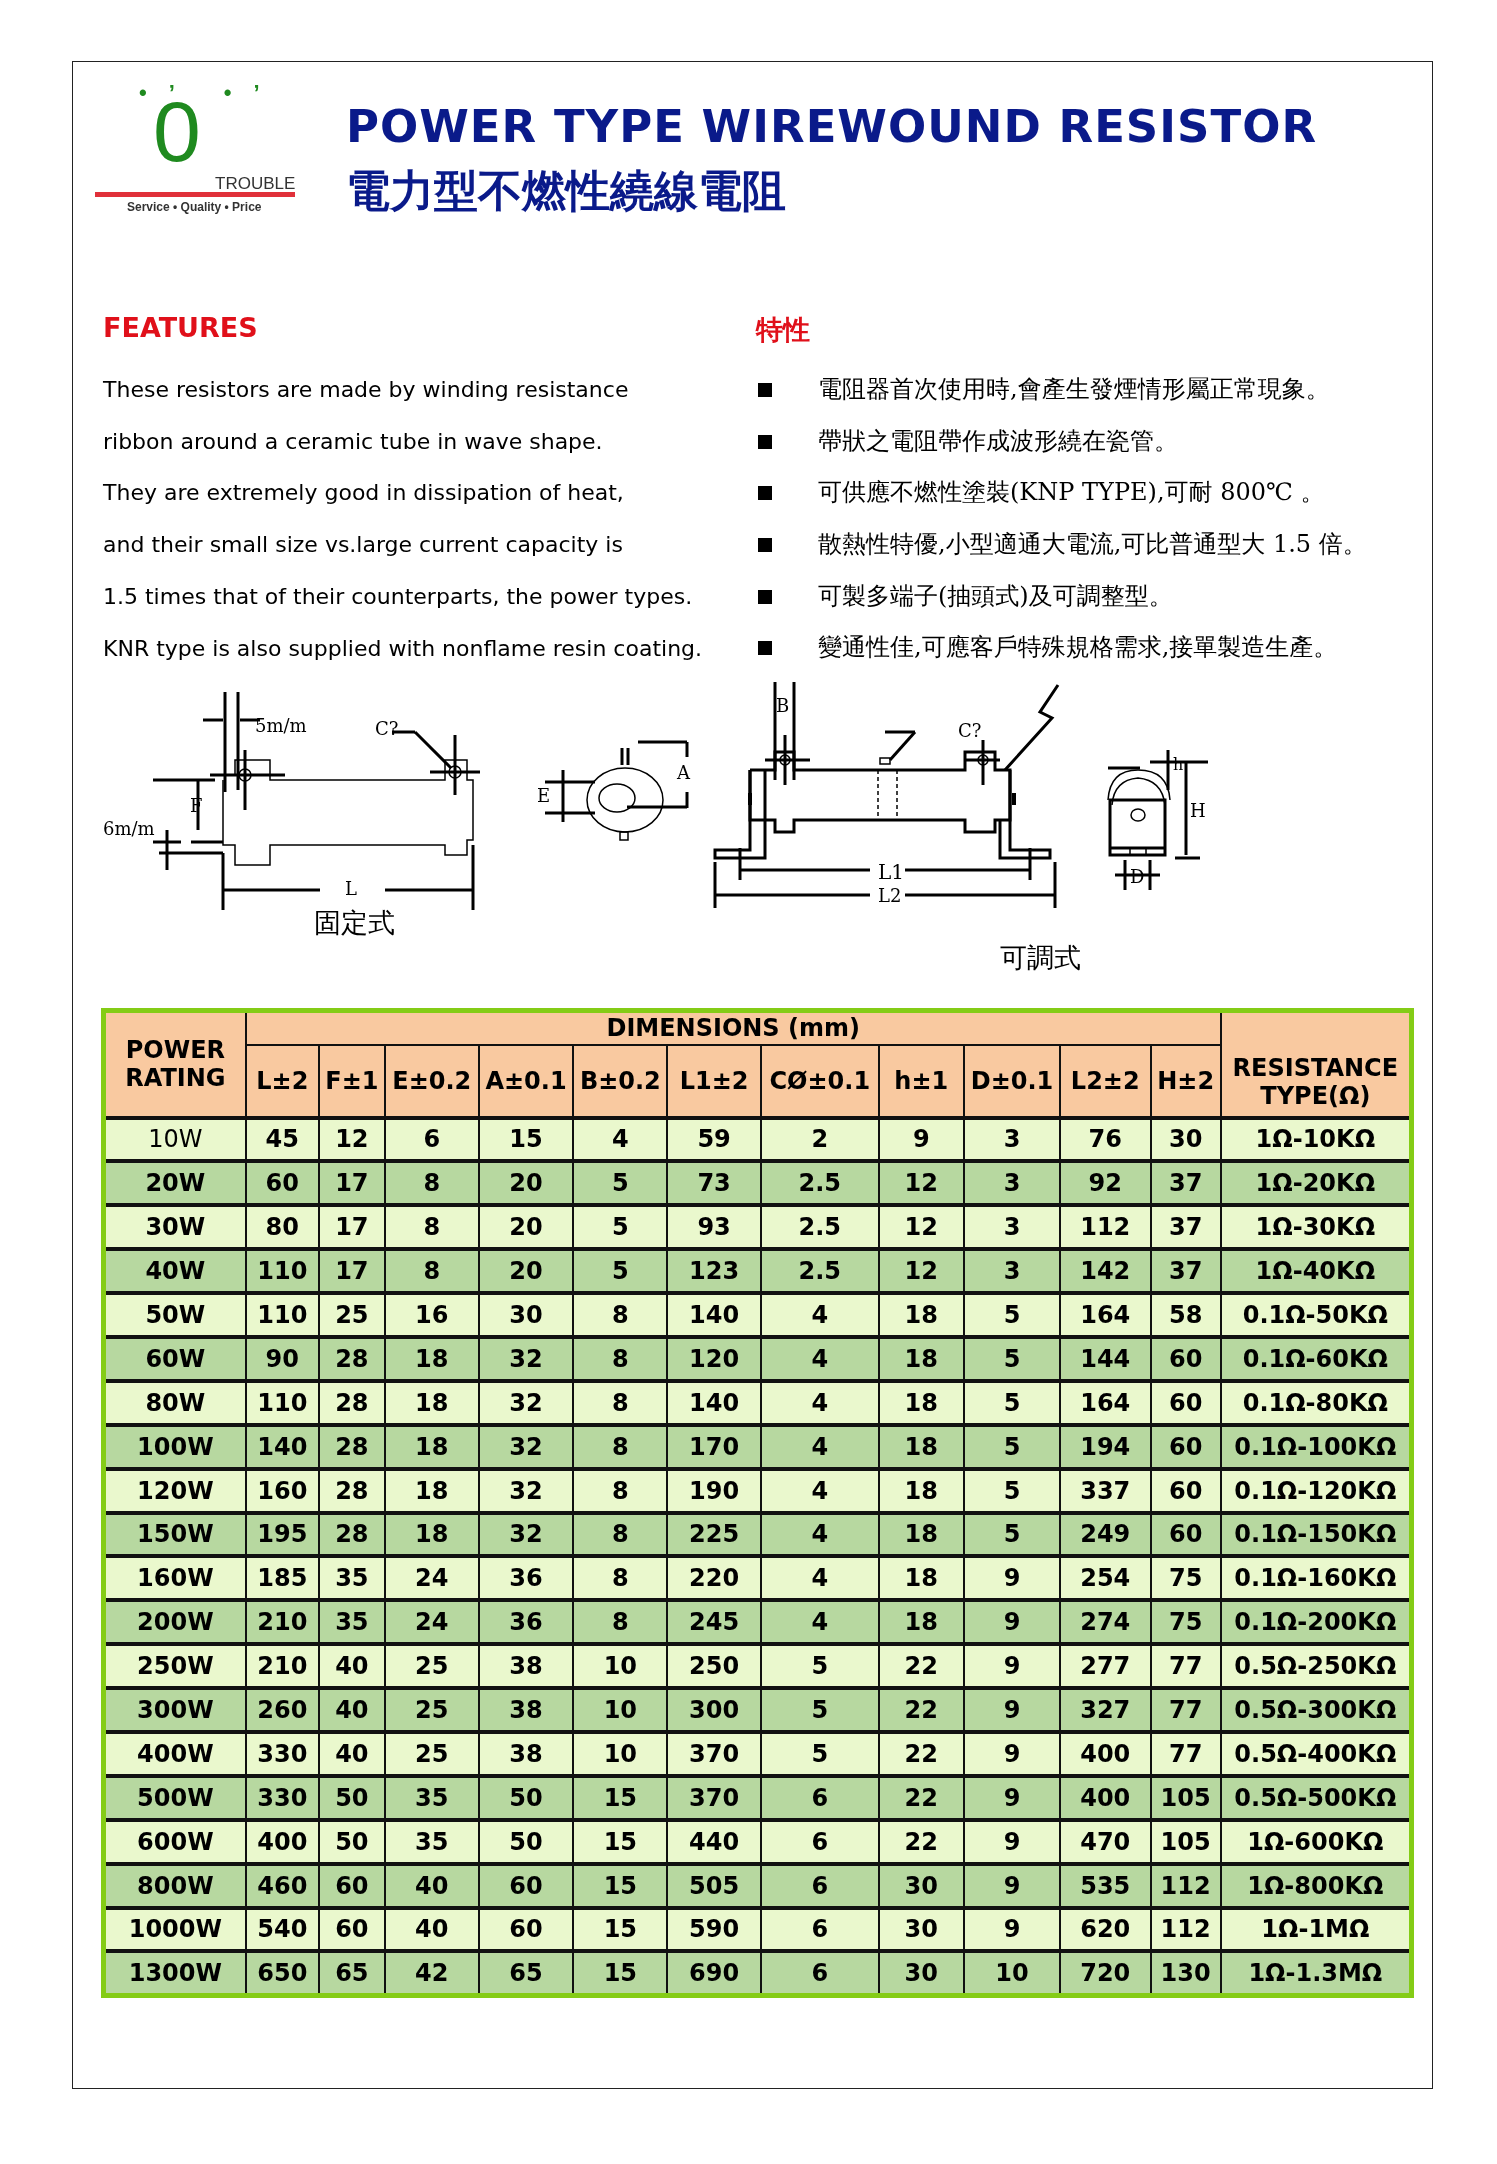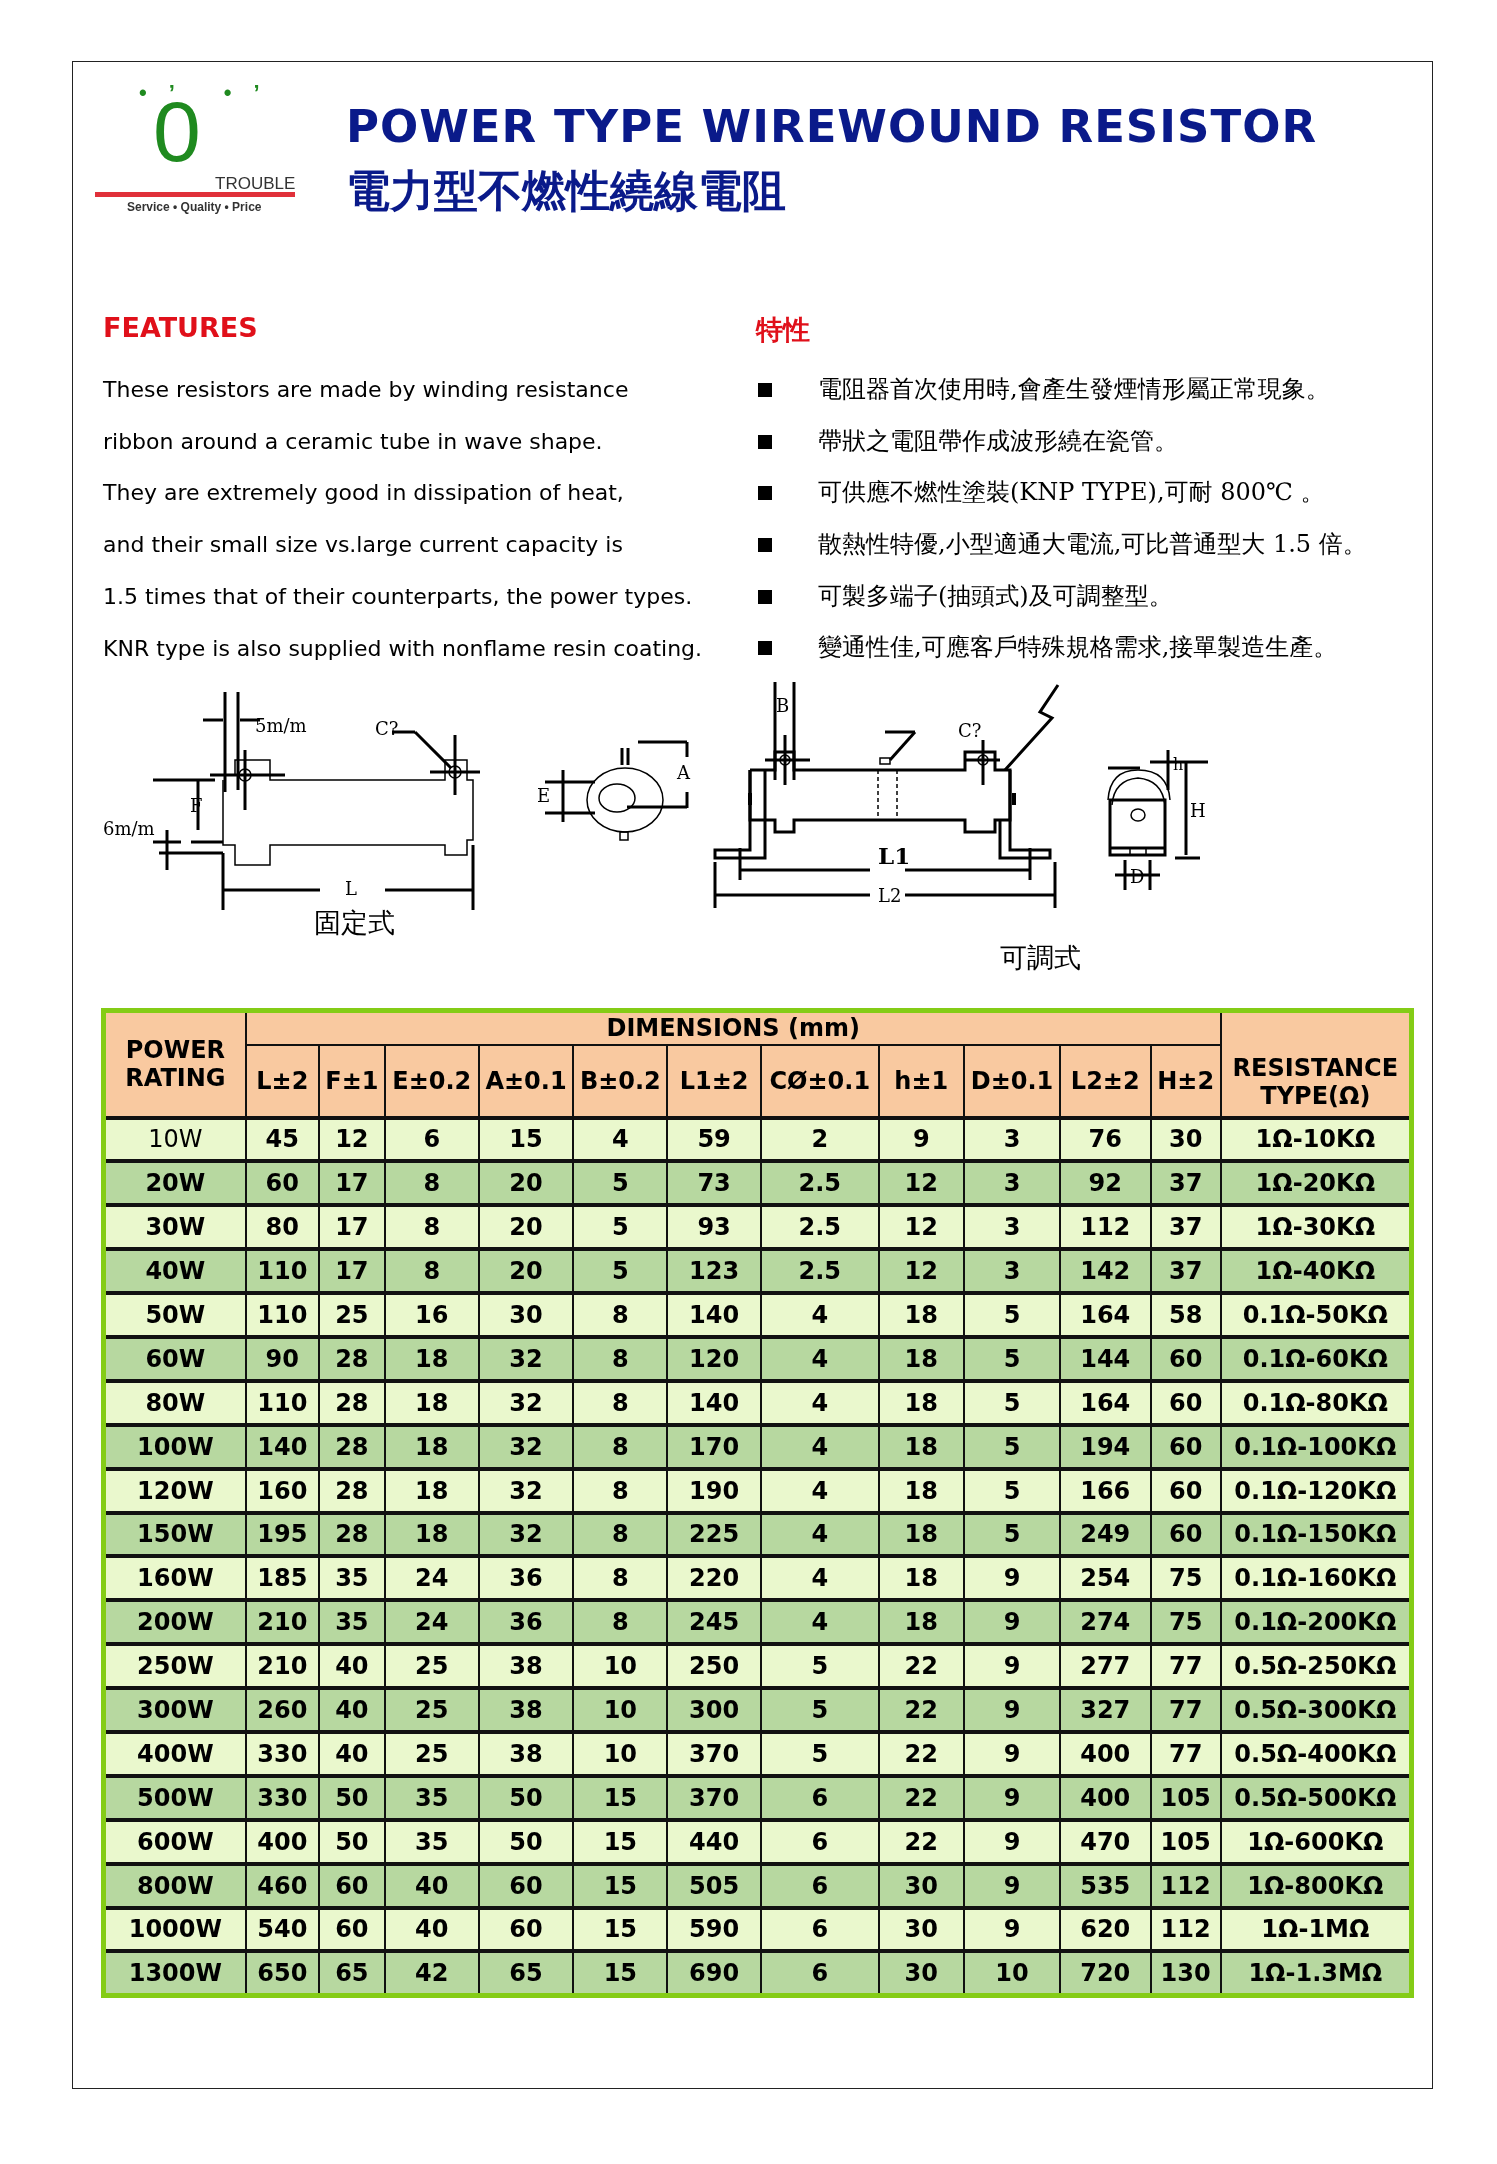--- a/index.html
+++ b/index.html
@@ -202,21 +202,21 @@
       <path d="M402,135 Q404,110 428,108 Q452,110 455,135"></path>
       <ellipse cx="428" cy="145" rx="7" ry="6"></ellipse>
       <line x1="420" y1="178" x2="420" y2="185"></line>
       <line x1="436" y1="178" x2="436" y2="185"></line>
     </g>
     <rect x="38" y="123" width="4" height="12" fill="#000"></rect>
     <rect x="302" y="123" width="4" height="12" fill="#000"></rect>
   </svg>
   <span style="position:absolute; left:66px; top:25px; font-family:'DejaVu Serif',serif; font-size:18px;">B</span>
   <span style="position:absolute; left:248px; top:50px; font-family:'DejaVu Serif',serif; font-size:18px;">C?</span>
-  <span style="position:absolute; left:168px; top:172px; font-family:'DejaVu Serif',serif; font-size:23px;font-weight:bold;">L1</span>
+  <span style="position:absolute; left:168px; top:190px; font-family:'DejaVu Serif',serif; font-size:20px;">L1</span>
   <span style="position:absolute; left:168px; top:215px; font-family:'DejaVu Serif',serif; font-size:18px;">L2</span>
   <span style="position:absolute; left:463px; top:85px; font-family:'DejaVu Serif',serif; font-size:16px;">h</span>
   <span style="position:absolute; left:480px; top:130px; font-family:'DejaVu Serif',serif; font-size:18px;">H</span>
   <span style="position:absolute; left:420px; top:196px; font-family:'DejaVu Serif',serif; font-size:18px;">D</span>
 </div>
 <div class="cap" style="left:1000px; top:940px;">可調式</div>
 
 <table class="spec">
   <colgroup>
     <col style="width:138px">
@@ -378,21 +378,21 @@
         <td>120W</td>
         <td>160</td>
         <td>28</td>
         <td>18</td>
         <td>32</td>
         <td>8</td>
         <td>190</td>
         <td>4</td>
         <td>18</td>
         <td>5</td>
-        <td>166</td>
+        <td>337</td>
         <td>60</td>
         <td>0.1Ω-120KΩ</td>
       </tr>
       <tr class="dark">
         <td>150W</td>
         <td>195</td>
         <td>28</td>
         <td>18</td>
         <td>32</td>
         <td>8</td>

